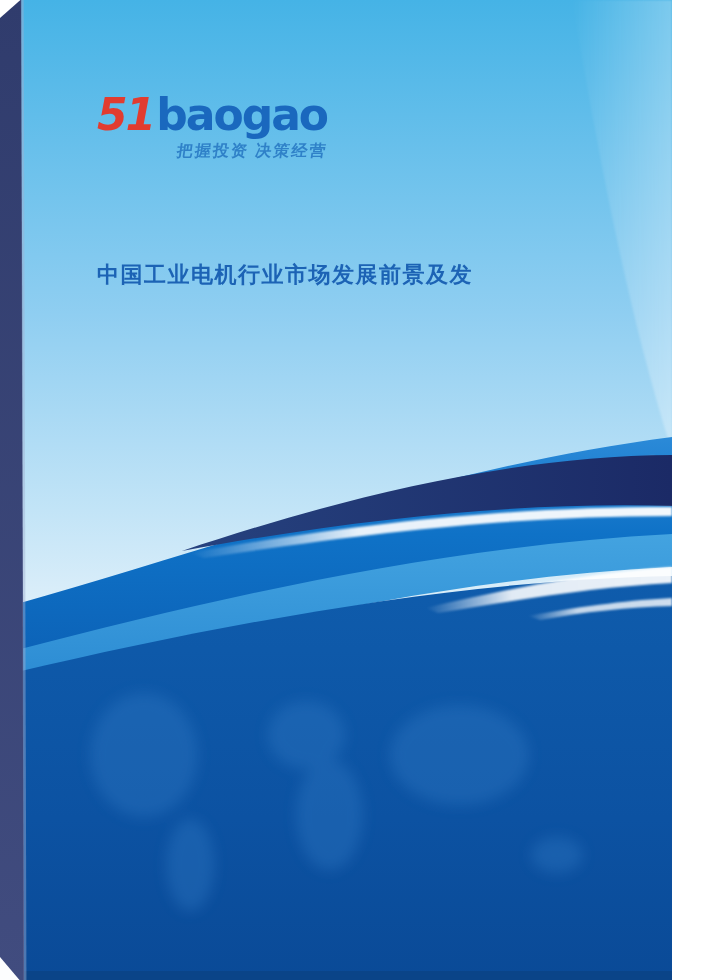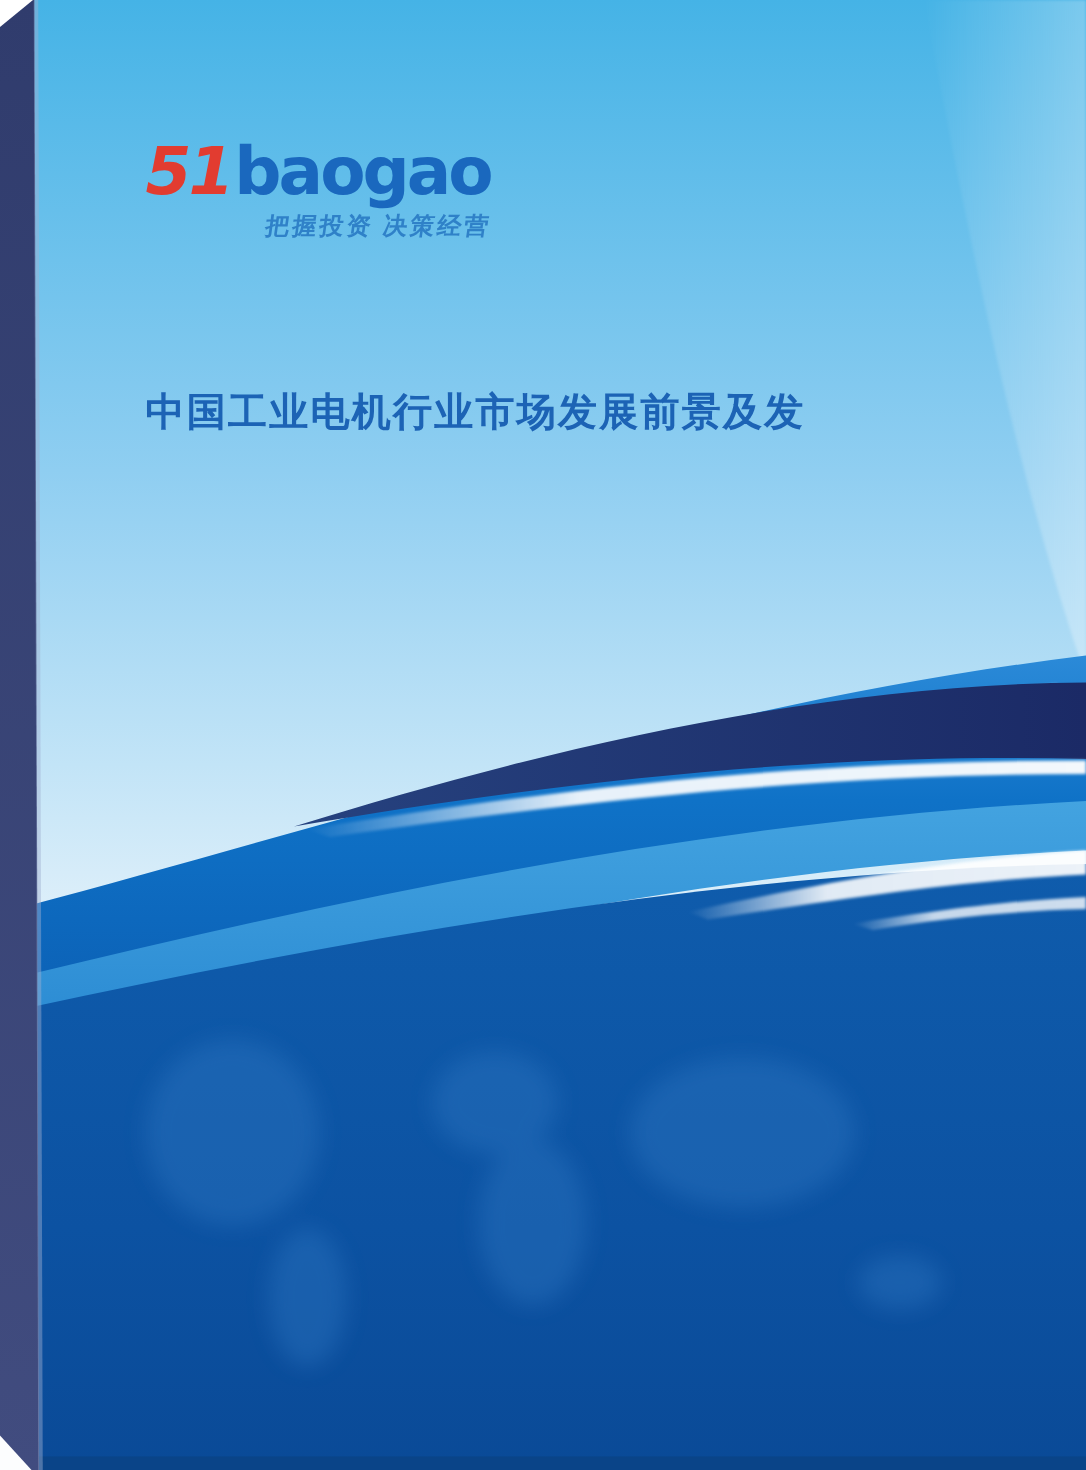--- a/index.html
+++ b/index.html
@@ -5,21 +5,21 @@
   :root{
     --logo-red:#e23c30;
     --logo-blue:#1a68be;
     --tagline-blue:#2f81c8;
     --title-blue:#1c63b5;
   }
   *{margin:0;padding:0;box-sizing:border-box;}
   html,body{background:#ffffff;}
   .page{
     position:relative;
-    width:724px;height:980px;
+    width:672px;height:980px;
     overflow:hidden;
     font-family:"Liberation Sans", sans-serif;
   }
   .art{position:absolute;inset:0;width:100%;height:100%;display:block;}
   .logo{
     position:absolute;left:97px;top:92px;
     display:flex;flex-direction:column;align-items:flex-end;
   }
   .logo-row{
     font-family:"DejaVu Sans", sans-serif;
@@ -32,21 +32,21 @@
   .logo-tagline{
     margin-top:3px;
     color:var(--tagline-blue,#2f81c8);
     font-size:16px;font-weight:700;
     letter-spacing:2px;white-space:nowrap;
     transform:skewX(-8deg);
   }
   .report-title{
     position:absolute;left:97px;top:251px;
     color:var(--title-blue,#1c63b5);
-    font-size:26px;line-height:47px;font-weight:600;
+    font-size:22px;line-height:47px;font-weight:600;
     letter-spacing:1.5px;white-space:nowrap;
   }
 </style>
 </head>
 <body>
 
 <div class="page">
 
   <svg class="art" viewBox="0 0 724 980" preserveAspectRatio="none" aria-hidden="true">
     <defs>

